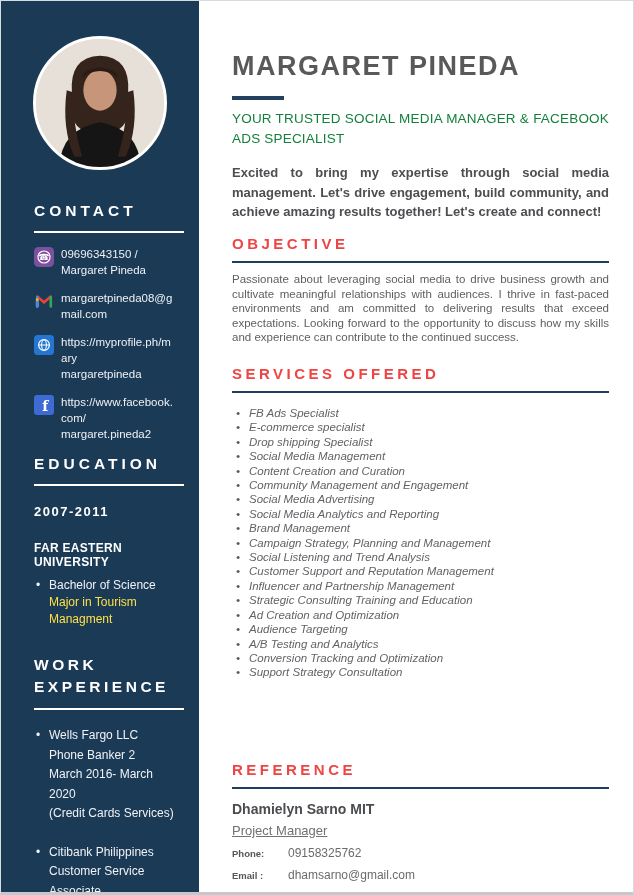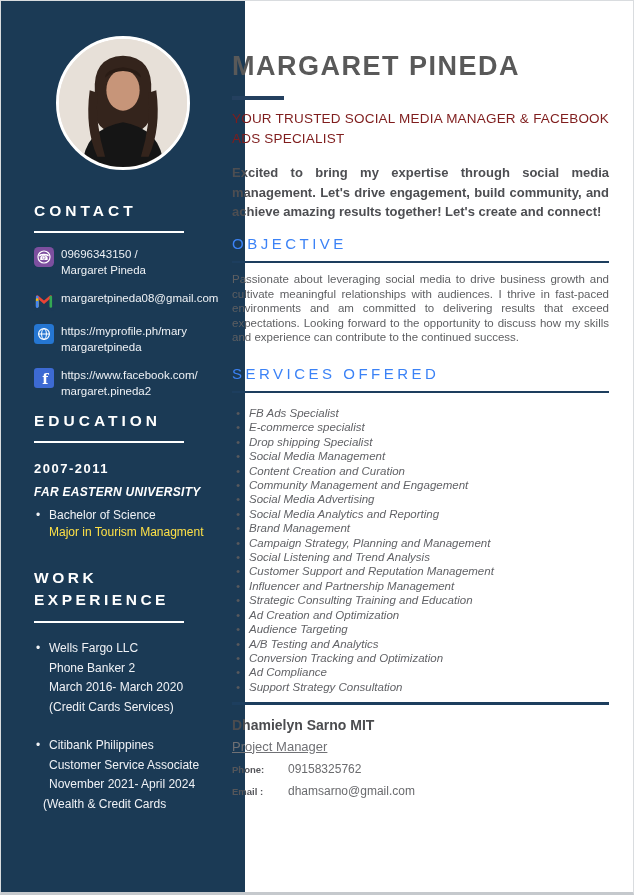--- a/index.html
+++ b/index.html
@@ -6,70 +6,70 @@
   html,body { background:#ffffff; }
   body { font-family:"Liberation Sans", sans-serif; }
 
   .page{
     position:relative; width:634px; height:895px; background:#ffffff;
     border:1px solid #d9dcdf; border-bottom:3px solid #c5c9cd; overflow:hidden;
   }
 
   
   .sidebar{
-    position:absolute; left:0; top:0; width:244px; height:100%;
+    position:absolute; left:0; top:0; width:198px; height:100%;
     background:#1b3a55; color:#ffffff;
   }
   .photo{
     display:block; width:134px; height:134px; border-radius:50%;
     border:3px solid #ffffff; margin:35px auto 0; overflow:hidden; background:#e7e0d8;
   }
   .side-inner{ padding:0 24px 0 33px; }
   .side-h{
     font-size:15.5px; font-weight:700; letter-spacing:4px; color:#ffffff; line-height:20px;
   }
   .side-h.two-line{ line-height:22px; letter-spacing:3.5px; }
   .side-rule{ width:150px; height:2px; background:#ffffff; margin-top:10px; }
 
   .contact-list{ margin-top:13px; }
   .contact-item{ display:flex; align-items:flex-start; gap:7px; margin-bottom:12px; }
   .contact-item .cicon{ flex:0 0 20px; width:20px; height:20px; margin-top:1px; }
   .contact-text{ font-size:11.5px; line-height:16px; color:#eef1f5; word-break:break-all; }
 
   .edu-years{ margin-top:18px; font-size:13px; font-weight:700; letter-spacing:1.5px; }
-  .edu-school{ margin-top:9px; font-size:12px; font-weight:700; letter-spacing:.3px;font-style:italic; }
+  .edu-school{ margin-top:22px; font-size:12px; font-weight:700; letter-spacing:.3px; }
   .bullet-line{ position:relative; padding-left:15px; font-size:12px; line-height:17px; color:#f0f2f6; }
   .bullet-line::before{ content:"•"; position:absolute; left:2px; top:0; }
   .edu-degree{ margin-top:8px; }
   .edu-degree .cont{ padding-left:15px; font-size:12px; line-height:17px; color:#fde047; }
 
   .jobs{ margin-top:16px; }
   .job{ margin-bottom:19px; }
   .job-line{ padding-left:15px; font-size:12px; line-height:19.5px; color:#f0f2f6; }
   .job-line.first{ position:relative; padding-left:15px; }
   .job-line.first::before{ content:"•"; position:absolute; left:2px; top:0; }
   .job-line.outdent{ padding-left:9px; }
 
   
   .main{ position:absolute; left:231px; top:0; width:377px; color:#5e5f62; }
   .name{
     margin-top:48px; font-size:27px; font-weight:800; letter-spacing:1.5px;
     color:#595959; line-height:34px;
   }
   .name-rule{ width:52px; height:4px; background:#24405f; margin-top:13px; }
   .tagline{
-    margin-top:9px; font-size:13.5px; line-height:20px; color:#7f1d1d;
+    margin-top:9px; font-size:13.5px; line-height:20px; color:#15803d;
     letter-spacing:.2px; text-align:justify;
   }
   .intro{
     margin-top:14px; font-size:13px; font-weight:600; line-height:19.5px;
     color:#4d4e52; text-align:justify;
   }
   .h2{
-    font-size:15px; font-weight:400; letter-spacing:3.5px; color:#3b82f6; line-height:19px;
+    font-size:15px; font-weight:700; letter-spacing:3.5px; color:#ef4444; line-height:19px;
   }
   .h2-objective{ margin-top:12px; }
   .h2-rule{ width:100%; height:2.5px; background:#1d3e5e; margin-top:8px; }
   .objective-body{
     margin-top:9px; font-size:11.5px; line-height:14.5px; color:#5e5f62; text-align:justify;
   }
   .h2-services{ margin-top:19px; }
   .services-list{ list-style:none; margin-top:13px;font-style:italic; }
   .services-list li{
     position:relative; padding-left:17px; font-size:11.5px; line-height:14.4px; color:#626367;
@@ -233,24 +233,24 @@
       <li>Brand Management</li>
       <li>Campaign Strategy, Planning and Management</li>
       <li>Social Listening and Trend Analysis</li>
       <li>Customer Support and Reputation Management</li>
       <li>Influencer and Partnership Management</li>
       <li>Strategic Consulting Training and Education</li>
       <li>Ad Creation and Optimization</li>
       <li>Audience Targeting</li>
       <li>A/B Testing and Analytics</li>
       <li>Conversion Tracking and Optimization</li>
-      <li>Ad Compliance</li>
       <li>Support Strategy Consultation</li>
     </ul>
 
+    <h2 class="h2 h2-reference">REFERENCE</h2>
     <div class="h2-rule"></div>
     <div class="ref-name">Dhamielyn Sarno MIT</div>
     <div class="ref-role">Project Manager</div>
     <div class="ref-row">
       <span class="ref-label">Phone:</span>
       <span class="ref-value">09158325762</span>
     </div>
     <div class="ref-row">
       <span class="ref-label">Email :</span>
       <span class="ref-value">dhamsarno@gmail.com</span>

